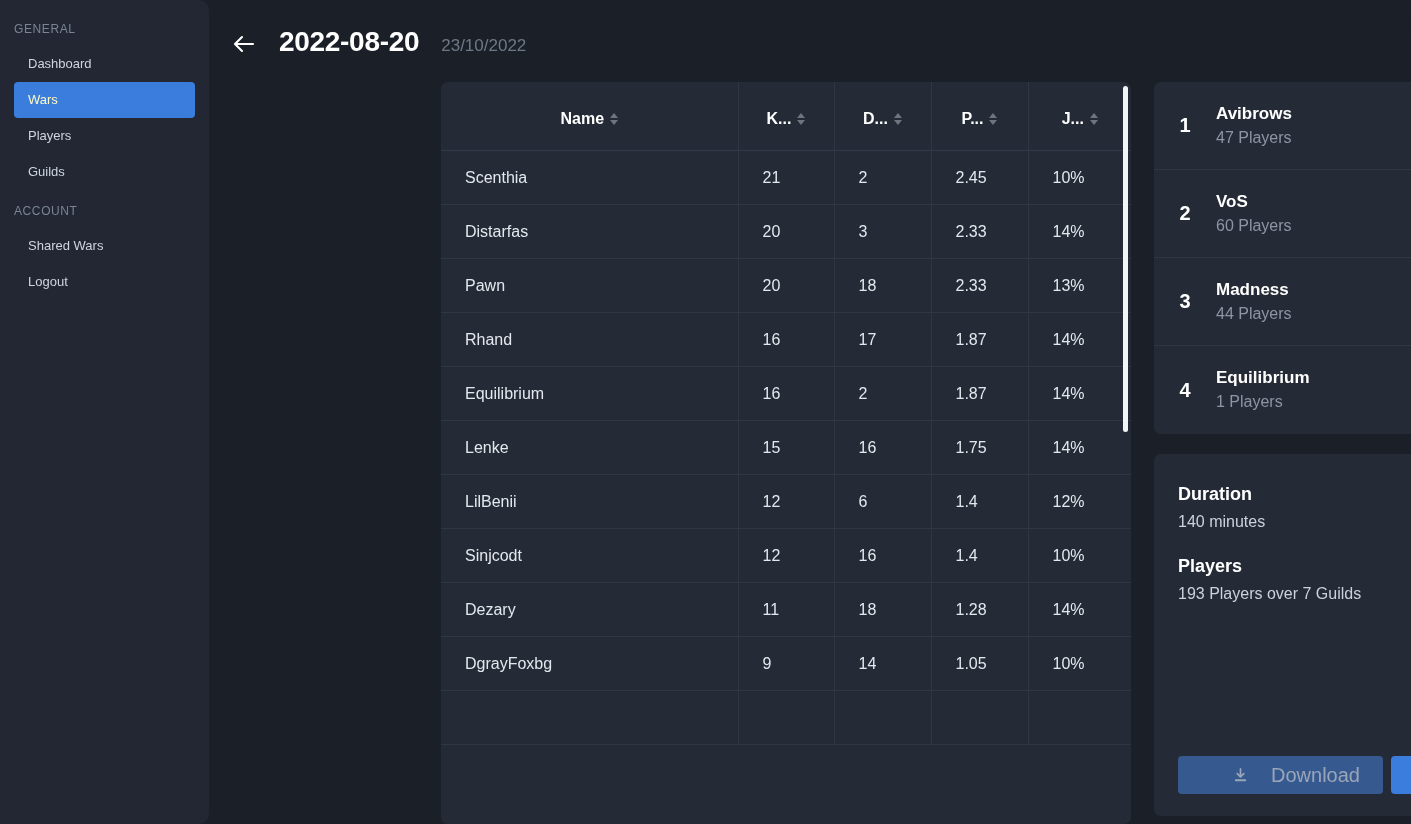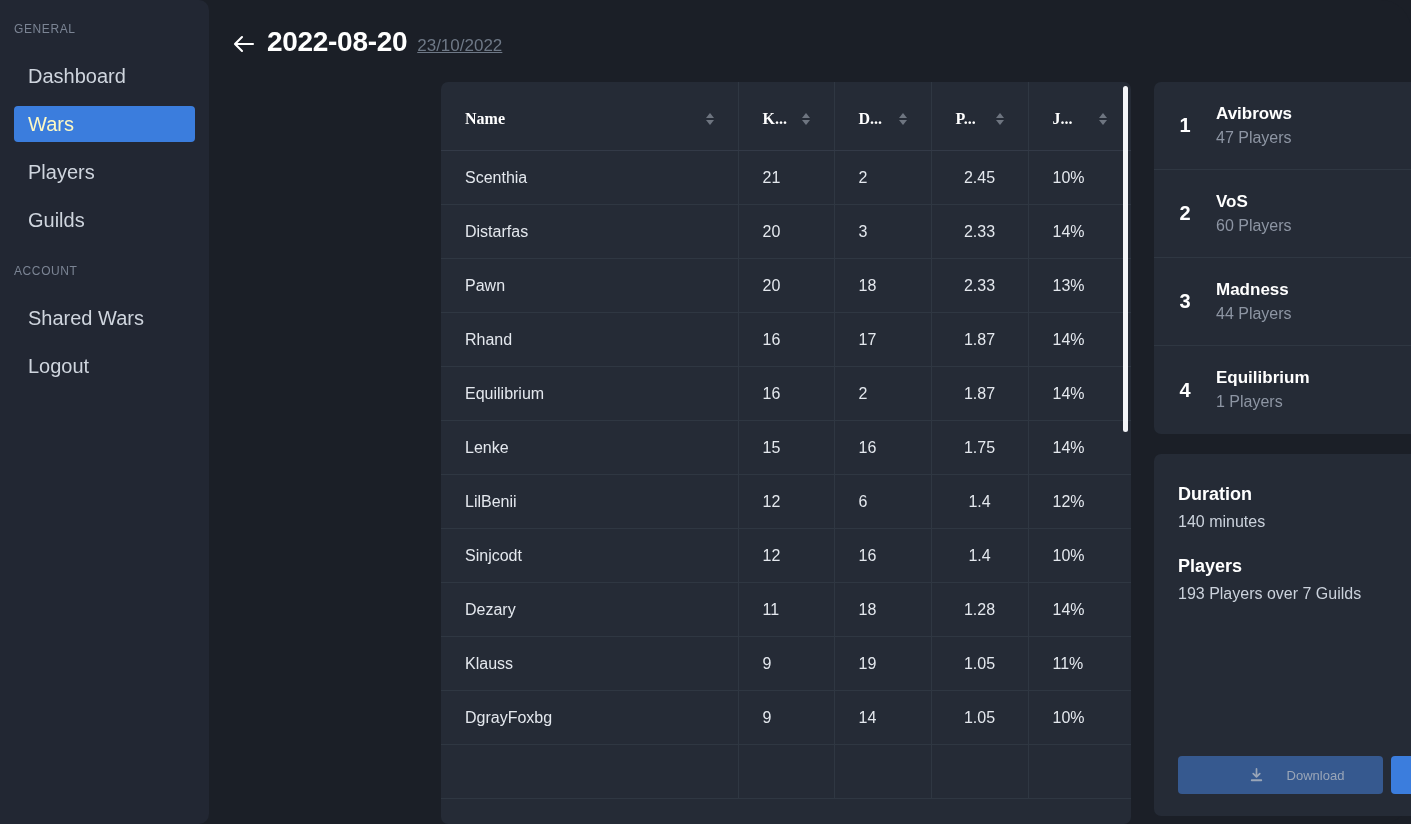--- a/index.html
+++ b/index.html
@@ -35,23 +35,23 @@
   .nav-section-title {
     font-size: 12px;
     letter-spacing: 0.6px;
     color: #7b8494;
     padding: 8px 14px 10px 14px;
     font-weight: 400;
   }
 
   .nav-item {
     display: block;
-    margin: 12px 14px;
+    margin: 0 14px;
     padding: 9px 14px;
-    font-size: 20px;
+    font-size: 13px;
     color: #cfd5de;
     border-radius: 4px;
     line-height: 18px;
     cursor: pointer;
     white-space: nowrap;
   }
   .nav-item.active {
     background: #3b7ddd;
     color: #fef9c3;
   }
@@ -61,21 +61,21 @@
   
   .main {
     flex: 1;
     position: relative;
     padding: 0;
   }
 
   .page-header {
     display: flex;
     align-items: baseline;
-    gap: 10px;
+    gap: 22px;
     padding: 26px 0 0 22px;
     height: 74px;
   }
 
   .back-arrow {
     width: 26px;
     height: 26px;
     display: inline-flex;
     align-items: center;
     justify-content: center;
@@ -87,21 +87,20 @@
   .page-title {
     font-size: 28px;
     font-weight: bold;
     color: #ffffff;
     letter-spacing: -0.3px;
   }
 
   .page-subtitle {
     font-size: 17px;
     color: #6e7886;
-    text-decoration: underline;
   }
 
   
   .table-card {
     position: absolute;
     left: 232px;
     top: 82px;
     width: 690px;
     height: 742px;
     background: #252b36;
@@ -122,23 +121,22 @@
     color: #ffffff;
     padding: 28px 24px 22px 24px;
     border-bottom: 1px solid #333a47;
     vertical-align: middle;
     position: relative;
   }
 
   table.stats th .th-inner {
     display: flex;
     align-items: center;
-    justify-content: space-between;
+    justify-content: center;
     gap: 6px;
-    font-family: Liberation Serif, serif;
   }
 
   .sort-icon {
     display: inline-flex;
     flex-direction: column;
     align-items: center;
     gap: 2px;
     opacity: 0.55;
     cursor: pointer;
   }
@@ -165,21 +163,21 @@
   table.stats td:first-child { border-left: none; }
 
   table.stats th:nth-child(1), table.stats td:nth-child(1) { width: 297px; }
   table.stats th:nth-child(2), table.stats td:nth-child(2) { width: 96px; }
   table.stats th:nth-child(3), table.stats td:nth-child(3) { width: 97px; }
   table.stats th:nth-child(4), table.stats td:nth-child(4) { width: 97px; }
   table.stats th:nth-child(5), table.stats td:nth-child(5) { width: 103px; }
 
   table.stats th:nth-child(n+2) { border-left: 1px solid #2f3742; }
 
-  .val-pos { color: #2fbf74; text-align: center; }
+  .val-pos { color: #2fbf74; }
   .val-neg { color: #e0445e; }
 
   .empty-row td { height: 40px; border-bottom: none; }
 
   
   .tbl-scrollbar {
     position: absolute;
     right: 3px;
     top: 4px;
     width: 5px;
@@ -275,21 +273,21 @@
     bottom: 22px;
     display: flex;
     gap: 8px;
   }
 
   .btn {
     flex: 1;
     height: 38px;
     border-radius: 4px;
     border: none;
-    font-size: 13px;
+    font-size: 20px;
     display: inline-flex;
     align-items: center;
     justify-content: center;
     gap: 23px;
     cursor: pointer;
     font-family: "Liberation Sans", sans-serif;
     padding-left: 32px;
   }
   .btn-download {
     background: #36598f;
@@ -441,27 +439,20 @@
             <td class="val-neg">10%</td>
           </tr>
           <tr>
             <td>Dezary</td>
             <td>11</td>
             <td>18</td>
             <td class="val-pos">1.28</td>
             <td class="val-neg">14%</td>
           </tr>
           <tr>
-            <td>Klauss</td>
-            <td>9</td>
-            <td>19</td>
-            <td class="val-pos">1.05</td>
-            <td class="val-neg">11%</td>
-          </tr>
-          <tr>
             <td>DgrayFoxbg</td>
             <td>9</td>
             <td>14</td>
             <td class="val-pos">1.05</td>
             <td class="val-neg">10%</td>
           </tr>
           <tr class="empty-row">
             <td></td>
             <td></td>
             <td></td>

